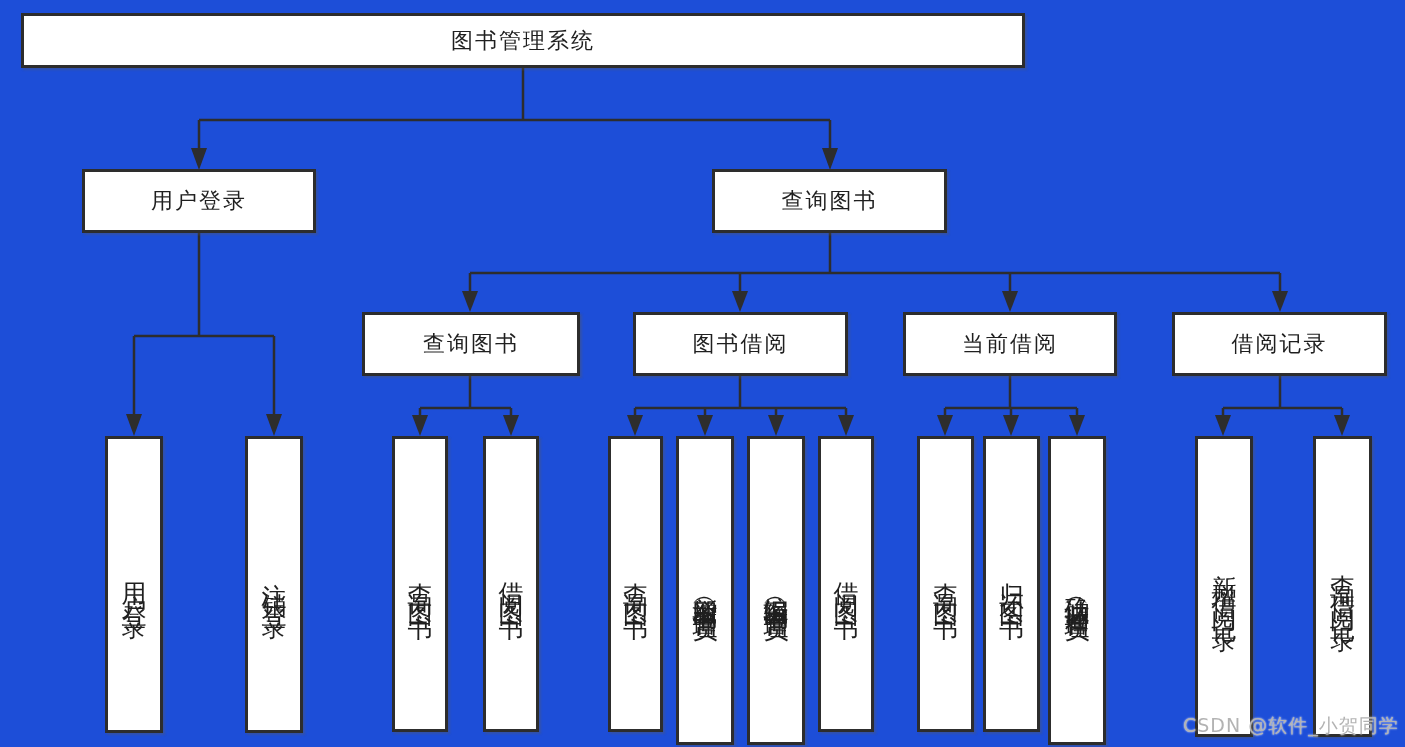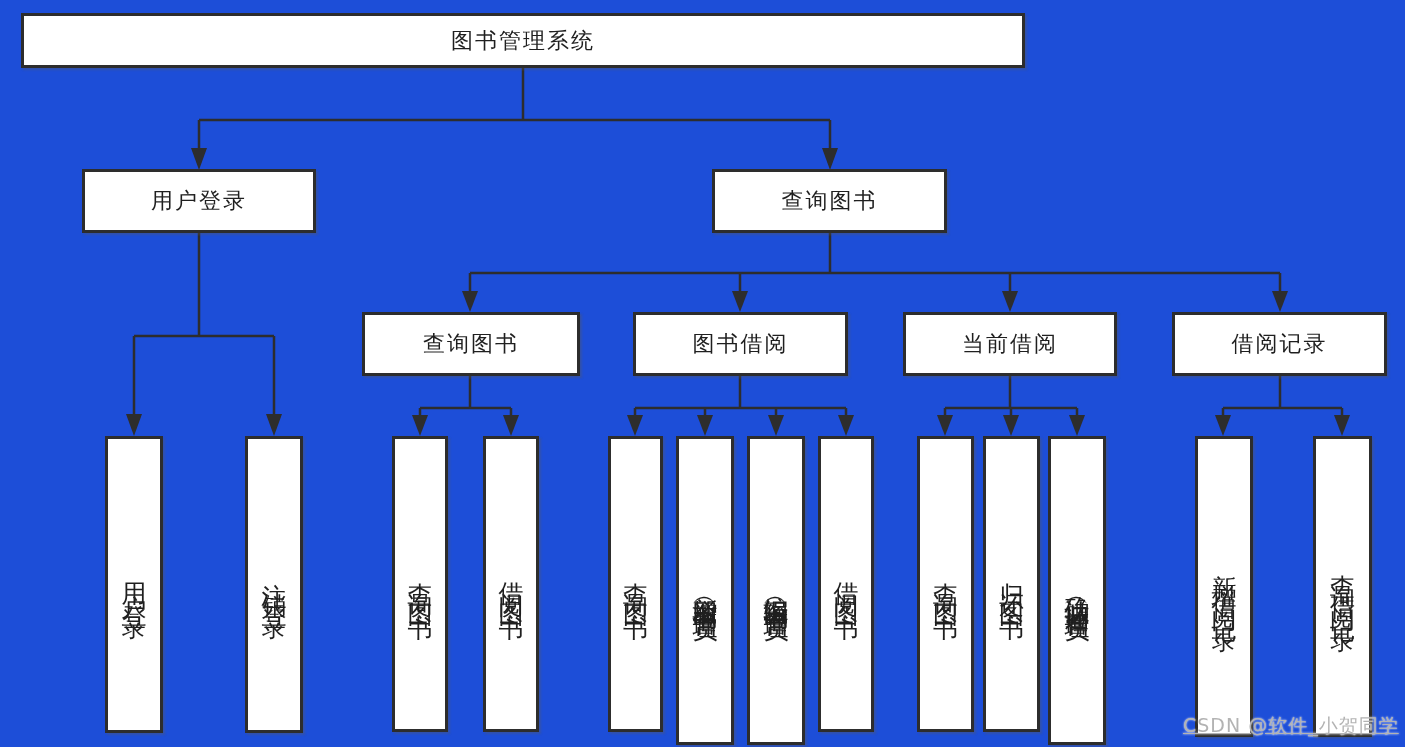--- a/index.html
+++ b/index.html
@@ -45,21 +45,20 @@
   }
   #watermark{
     position:absolute;
     left:1183px;
     top:713px;
     font-size:19px;
     color:var(--wm);
     letter-spacing:1px;
     white-space:nowrap;
     text-shadow:0 0 2px #ffffff;
-    text-decoration:underline;
   }
 </style>
 </head>
 <body>
 
 <div id="canvas">
 
   <svg id="wires" viewBox="0 0 1405 747" xmlns="http://www.w3.org/2000/svg">
 
     <g>

